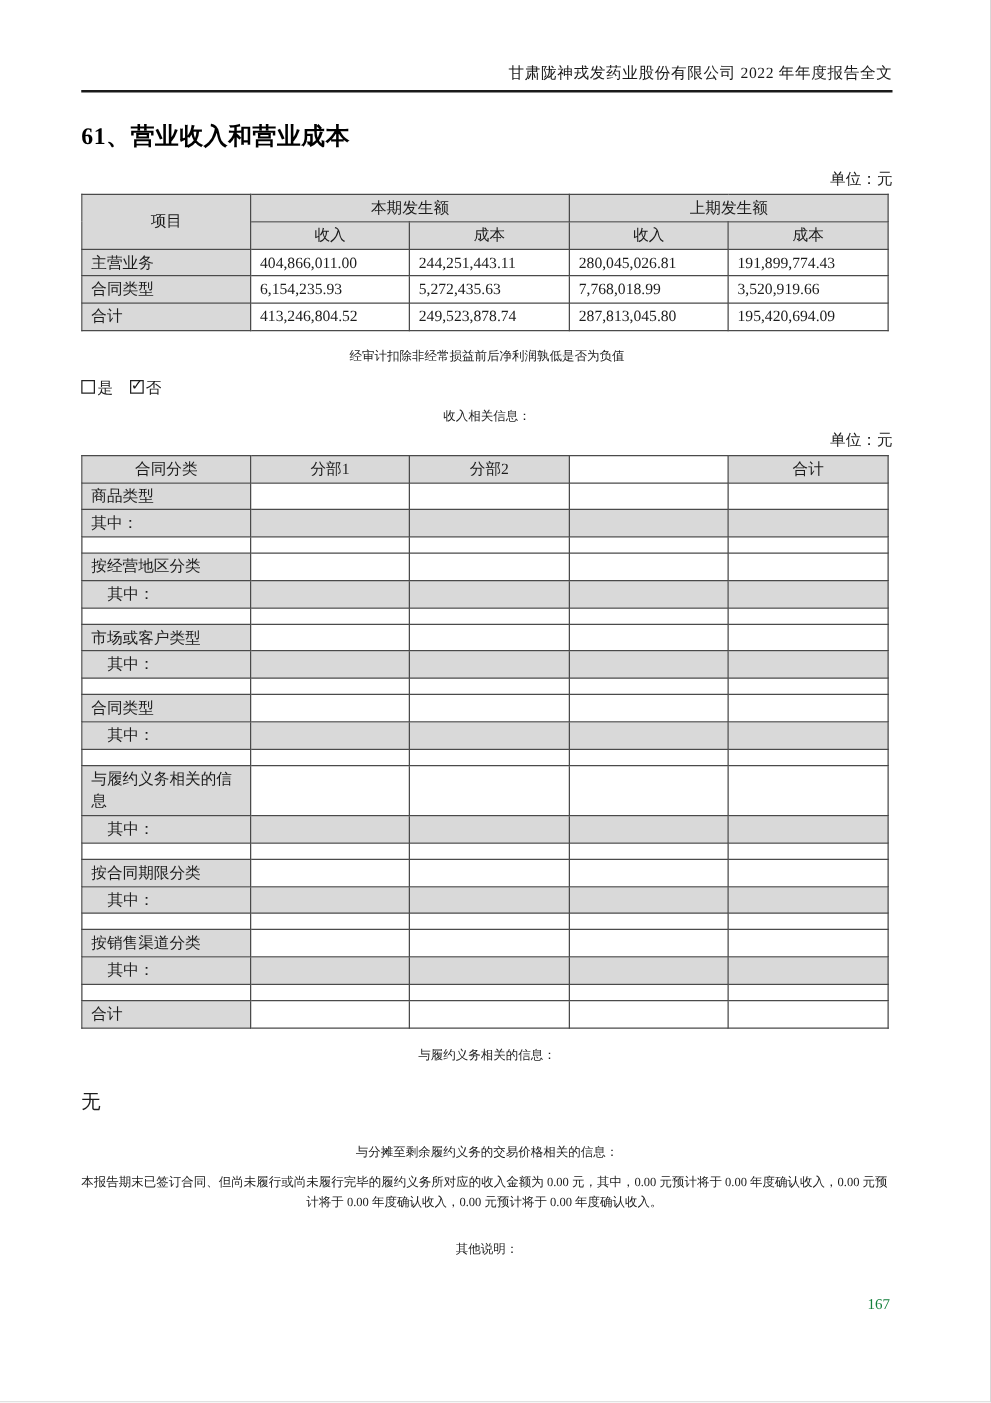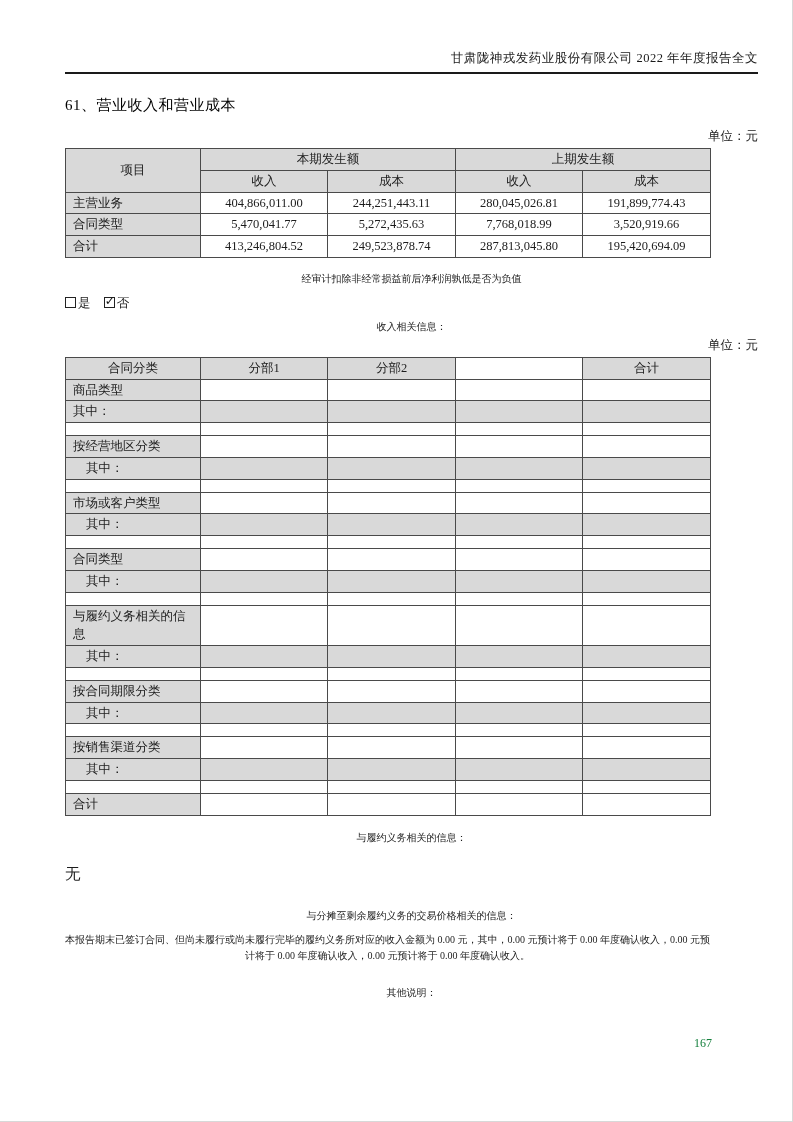--- a/index.html
+++ b/index.html
@@ -10,35 +10,35 @@
     -webkit-font-smoothing: antialiased;
   }
   .page {
     position: relative;
     width: 793px;
     height: 1122px;
     margin: 0 auto;
     background: #ffffff;
     border-right: 1px solid #d8d8d8;
     border-bottom: 1px solid #d8d8d8;
-    padding: 50px 34px 0 65px;
+    padding: 50px 78px 0 65px;
     overflow: hidden;
   }
   .doc-header {
     text-align: right;
     font-size: 12.5px;
     color: #1a1a1a;
     padding-bottom: 5px;
     border-bottom: 2px solid #1a1a1a;
     letter-spacing: 0.5px;
   }
   .section-title {
     margin-top: 22px;
-    font-size: 15px;
-    font-weight: normal;
+    font-size: 19px;
+    font-weight: bold;
     color: #000;
     letter-spacing: 0.5px;
   }
   .unit-row {
     margin-top: 13px;
     text-align: right;
     font-size: 12.5px;
   }
   .unit-row.tight { margin-top: 3px; }
   table {
@@ -52,21 +52,21 @@
     border: 1px solid var(--border-color, #4a4a4a);
     height: 21px;
     padding: 1px 7px;
     line-height: 1.5;
     font-weight: normal;
     overflow: hidden;
   }
   .shaded { background: var(--shade-color, #d9d9d9); }
   th { text-align: center; }
   td.label { text-align: left; }
-  td.num { text-align: center; font-variant-numeric: tabular-nums; }
+  td.num { text-align: left; font-variant-numeric: tabular-nums; }
   tr.spacer td { height: 13px; padding: 0 7px; }
   td.indent { padding-left: 20px; }
   .para { font-size: 10px; line-height: 1.5; text-align: center; }
   .audit-q { margin-top: 13px; }
   .cb-row { margin-top: 9px; font-size: 12.5px; }
   .cb-item { margin-right: 10px; }
   .cb {
     display: inline-block;
     width: 11px; height: 11px;
     border: 1px solid #222;
@@ -133,21 +133,21 @@
     <tbody>
         <tr>
           <td class="label shaded">主营业务</td>
           <td class="num">404,866,011.00</td>
           <td class="num">244,251,443.11</td>
           <td class="num">280,045,026.81</td>
           <td class="num">191,899,774.43</td>
         </tr>
         <tr>
           <td class="label shaded">合同类型</td>
-          <td class="num">5,470,041.77</td>
+          <td class="num">6,154,235.93</td>
           <td class="num">5,272,435.63</td>
           <td class="num">7,768,018.99</td>
           <td class="num">3,520,919.66</td>
         </tr>
         <tr>
           <td class="label shaded">合计</td>
           <td class="num">413,246,804.52</td>
           <td class="num">249,523,878.74</td>
           <td class="num">287,813,045.80</td>
           <td class="num">195,420,694.09</td>

